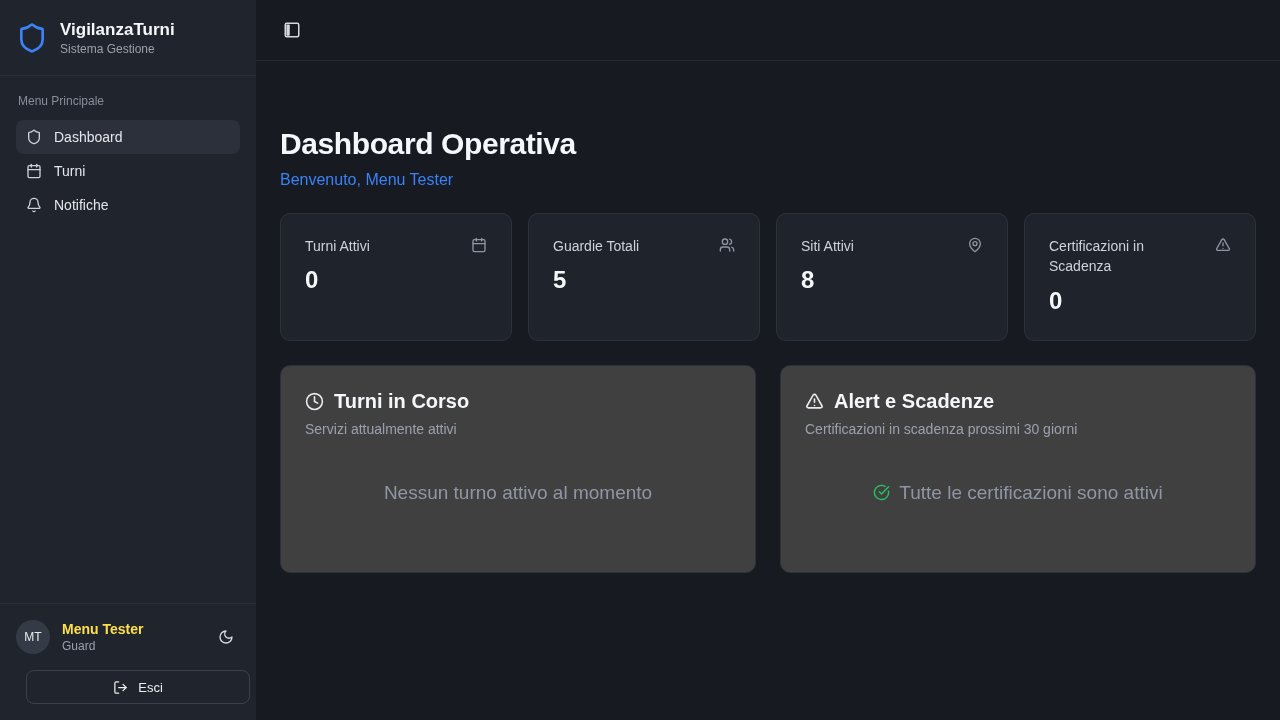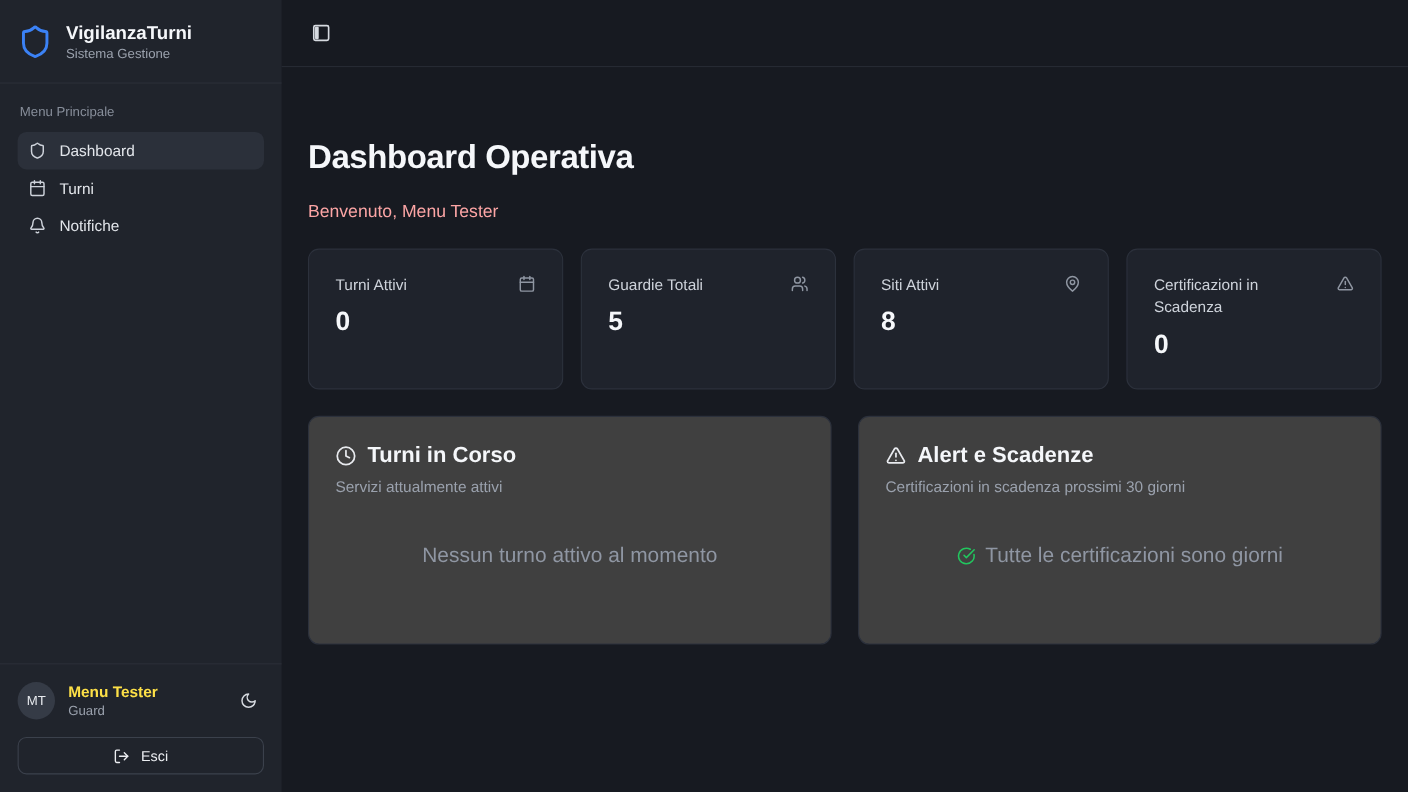--- a/index.html
+++ b/index.html
@@ -59,39 +59,39 @@
   .theme-toggle {
     background: none; border: none; color: #d6dae0; cursor: pointer;
     width: 28px; height: 28px; display: flex; align-items: center; justify-content: center;
     border-radius: 6px;
   }
   .logout-btn {
     margin-top: 16px; width: 100%; height: 34px;
     background: transparent; border: 1px solid #3b414c; border-radius: 8px;
     color: #eceef2; font-size: 13px; font-weight: 500;
     font-family: inherit; cursor: pointer;
-    display: flex; align-items: center; justify-content: center; gap: 10px;
+    display: flex; align-items: center; justify-content: center; gap: 10px; margin-left: 10px;
   }
 
   
   .main { flex: 1; display: flex; flex-direction: column; min-width: 0; gap: 40px; }
   .topbar {
     height: 61px; min-height: 61px;
     border-bottom: 1px solid #262a33;
     display: flex; align-items: center;
     padding: 0 22px;
   }
   .sidebar-toggle {
     background: none; border: none; color: #d6dae0; cursor: pointer;
     width: 28px; height: 28px; display: flex; align-items: center; justify-content: center;
     border-radius: 6px;
   }
   .content { padding: 26px 24px; flex: 1; overflow: auto; }
   .page-title { font-size: 30px; font-weight: 700; color: #f5f7fa; letter-spacing: -0.4px; }
-  .page-subtitle { font-size: 16px; color: #fca5a5; margin-top: 23px; }
+  .page-subtitle { font-size: 16px; color: #3b82f6; margin-top: 10px; }
 
   .stats-grid {
     margin-top: 24px;
     display: grid; grid-template-columns: repeat(4, 1fr); gap: 16px;
   }
   .stat-card {
     background: #1f232c; border: 1px solid #2c313c; border-radius: 10px;
     padding: 22px 24px; height: 128px;
   }
   .stat-head { display: flex; align-items: flex-start; justify-content: space-between; gap: 12px; }
@@ -303,18 +303,18 @@
           <span>Alert e Scadenze</span>
         </div>
         <div class="panel-subtitle">Certificazioni in scadenza prossimi 30 giorni</div>
         <div class="panel-body">
           <span class="success-icon">
             <svg width="17" height="17" viewBox="0 0 24 24" fill="none" stroke="currentColor" stroke-width="2" stroke-linecap="round" stroke-linejoin="round">
               <path d="M21.801 10A10 10 0 1 1 17 3.335"></path>
                 <path d="m9 11 3 3L22 4"></path>
             </svg>
           </span>
-          <span class="empty-message">Tutte le certificazioni sono giorni</span>
+          <span class="empty-message">Tutte le certificazioni sono attivi</span>
         </div>
       </div>
     </div>
   </div>
 </div>
 
 </body></html>

